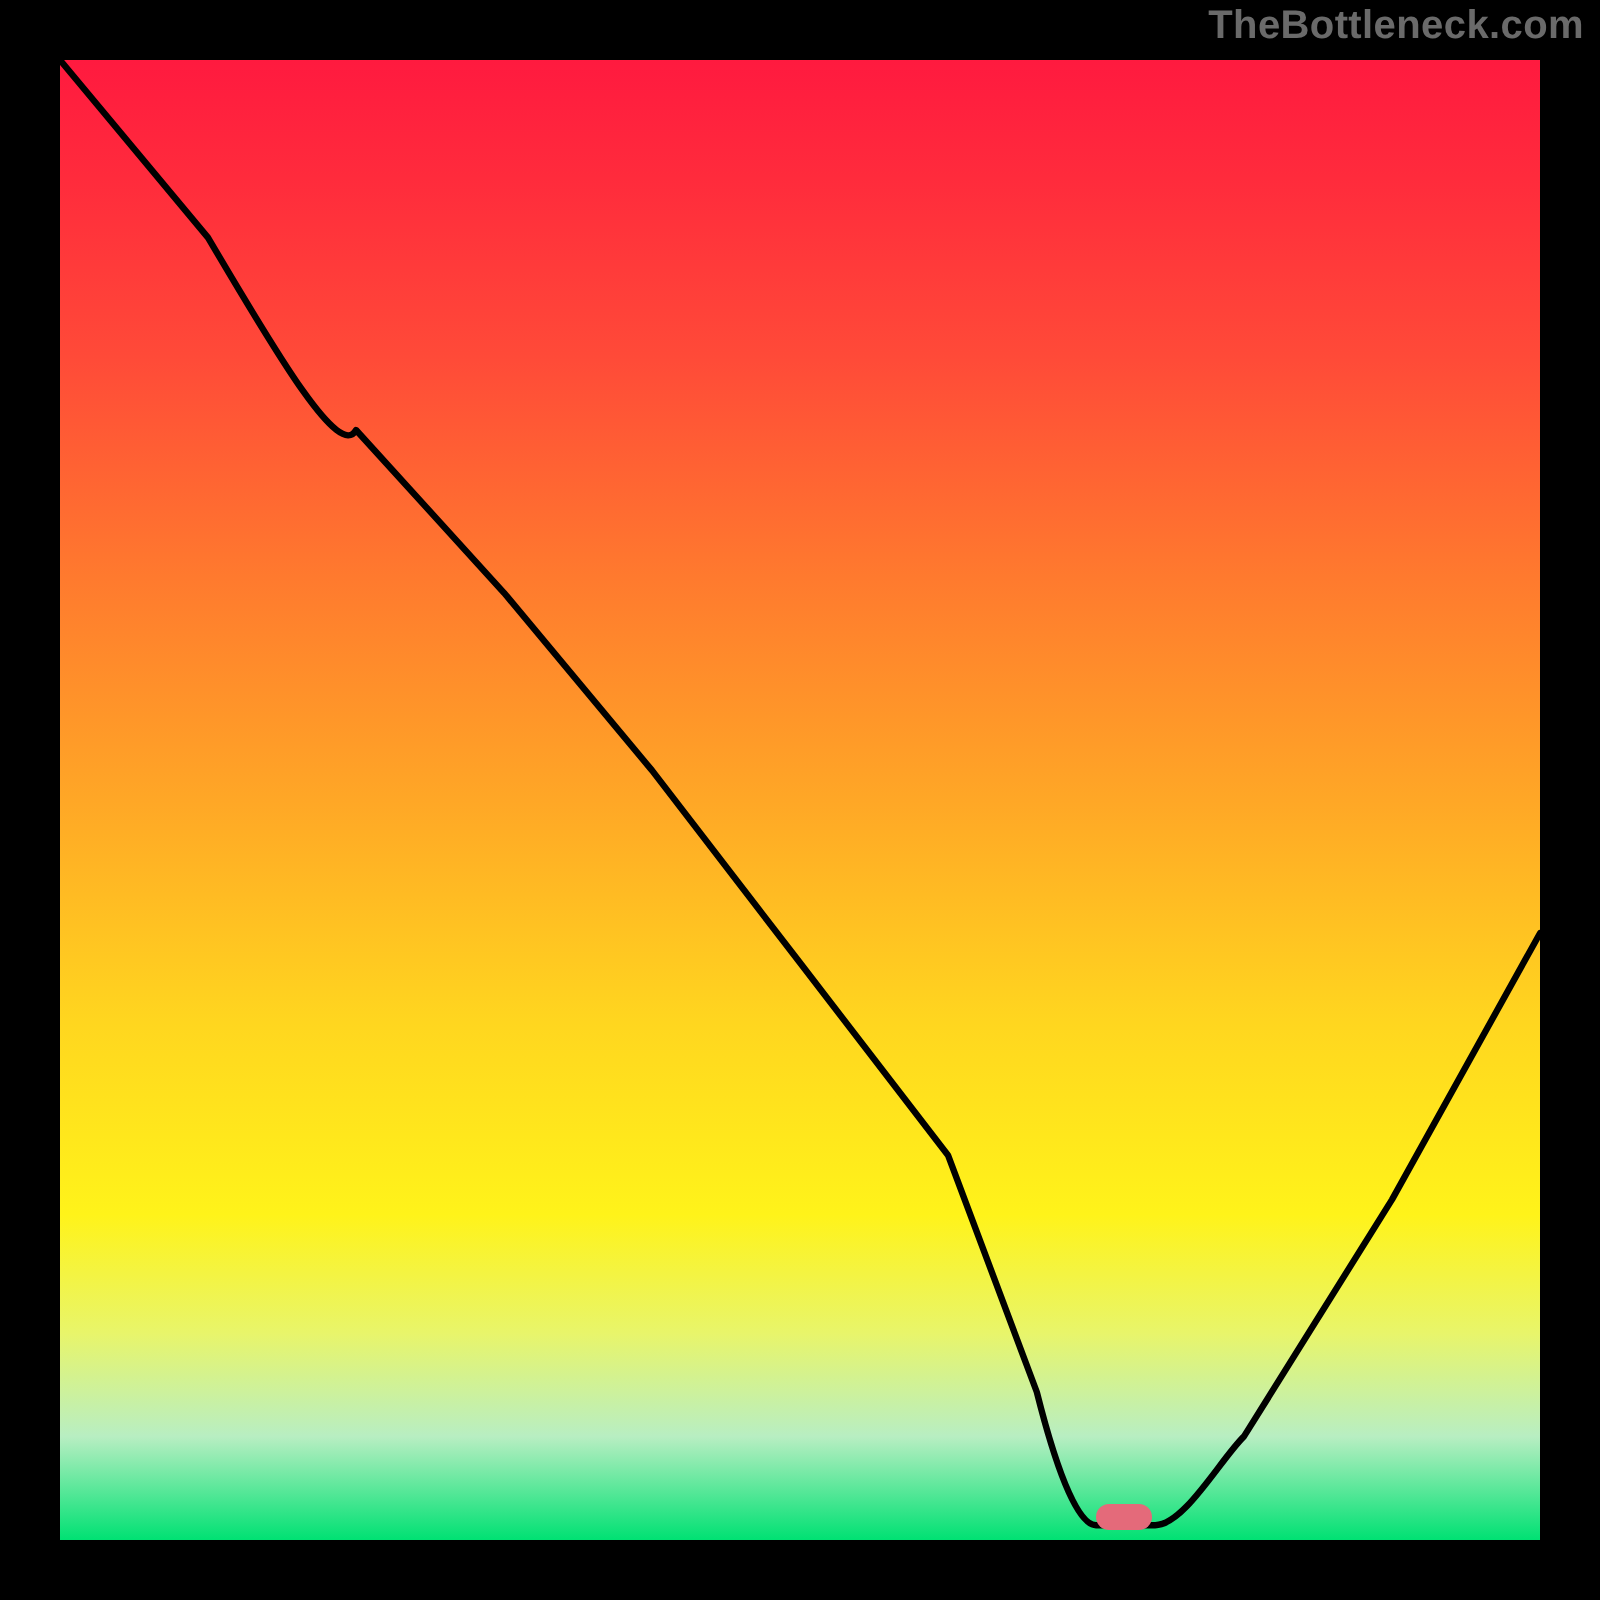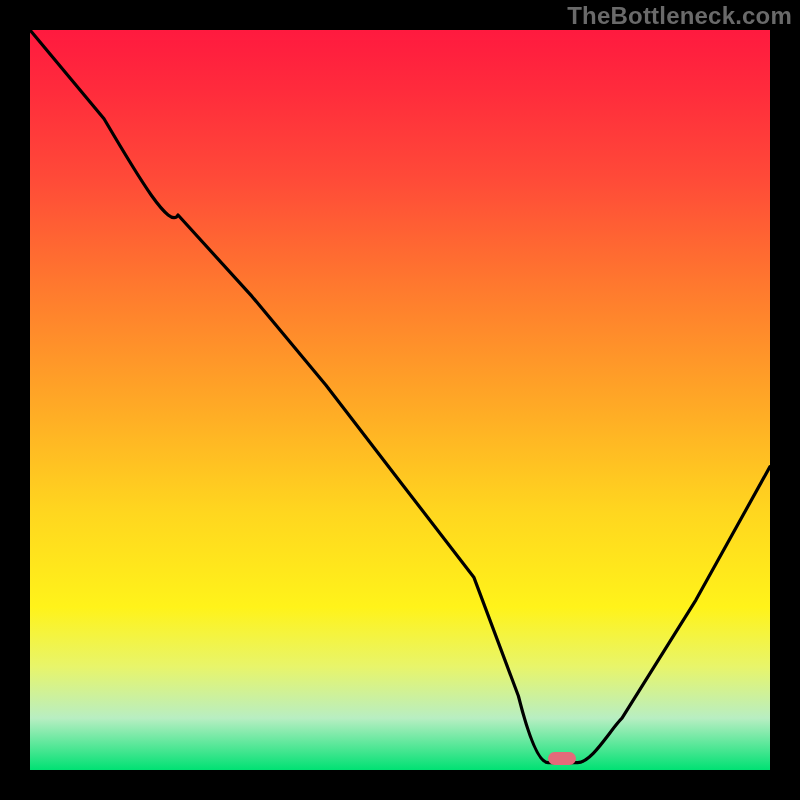--- a/index.html
+++ b/index.html
@@ -14,21 +14,21 @@
     position: relative;
     width: 800px;
     height: 800px;
     background: #000;
   }
   .watermark {
     position: absolute;
     top: 2px;
     right: 8px;
     font-family: Arial, Helvetica, sans-serif;
-    font-size: 24px;
+    font-size: 20px;
     font-weight: 600;
     color: #6a6a6a;
     letter-spacing: 0.2px;
     user-select: none;
   }
   .plot-area {
     position: absolute;
     left: 30px;
     top: 30px;
     width: 740px;

